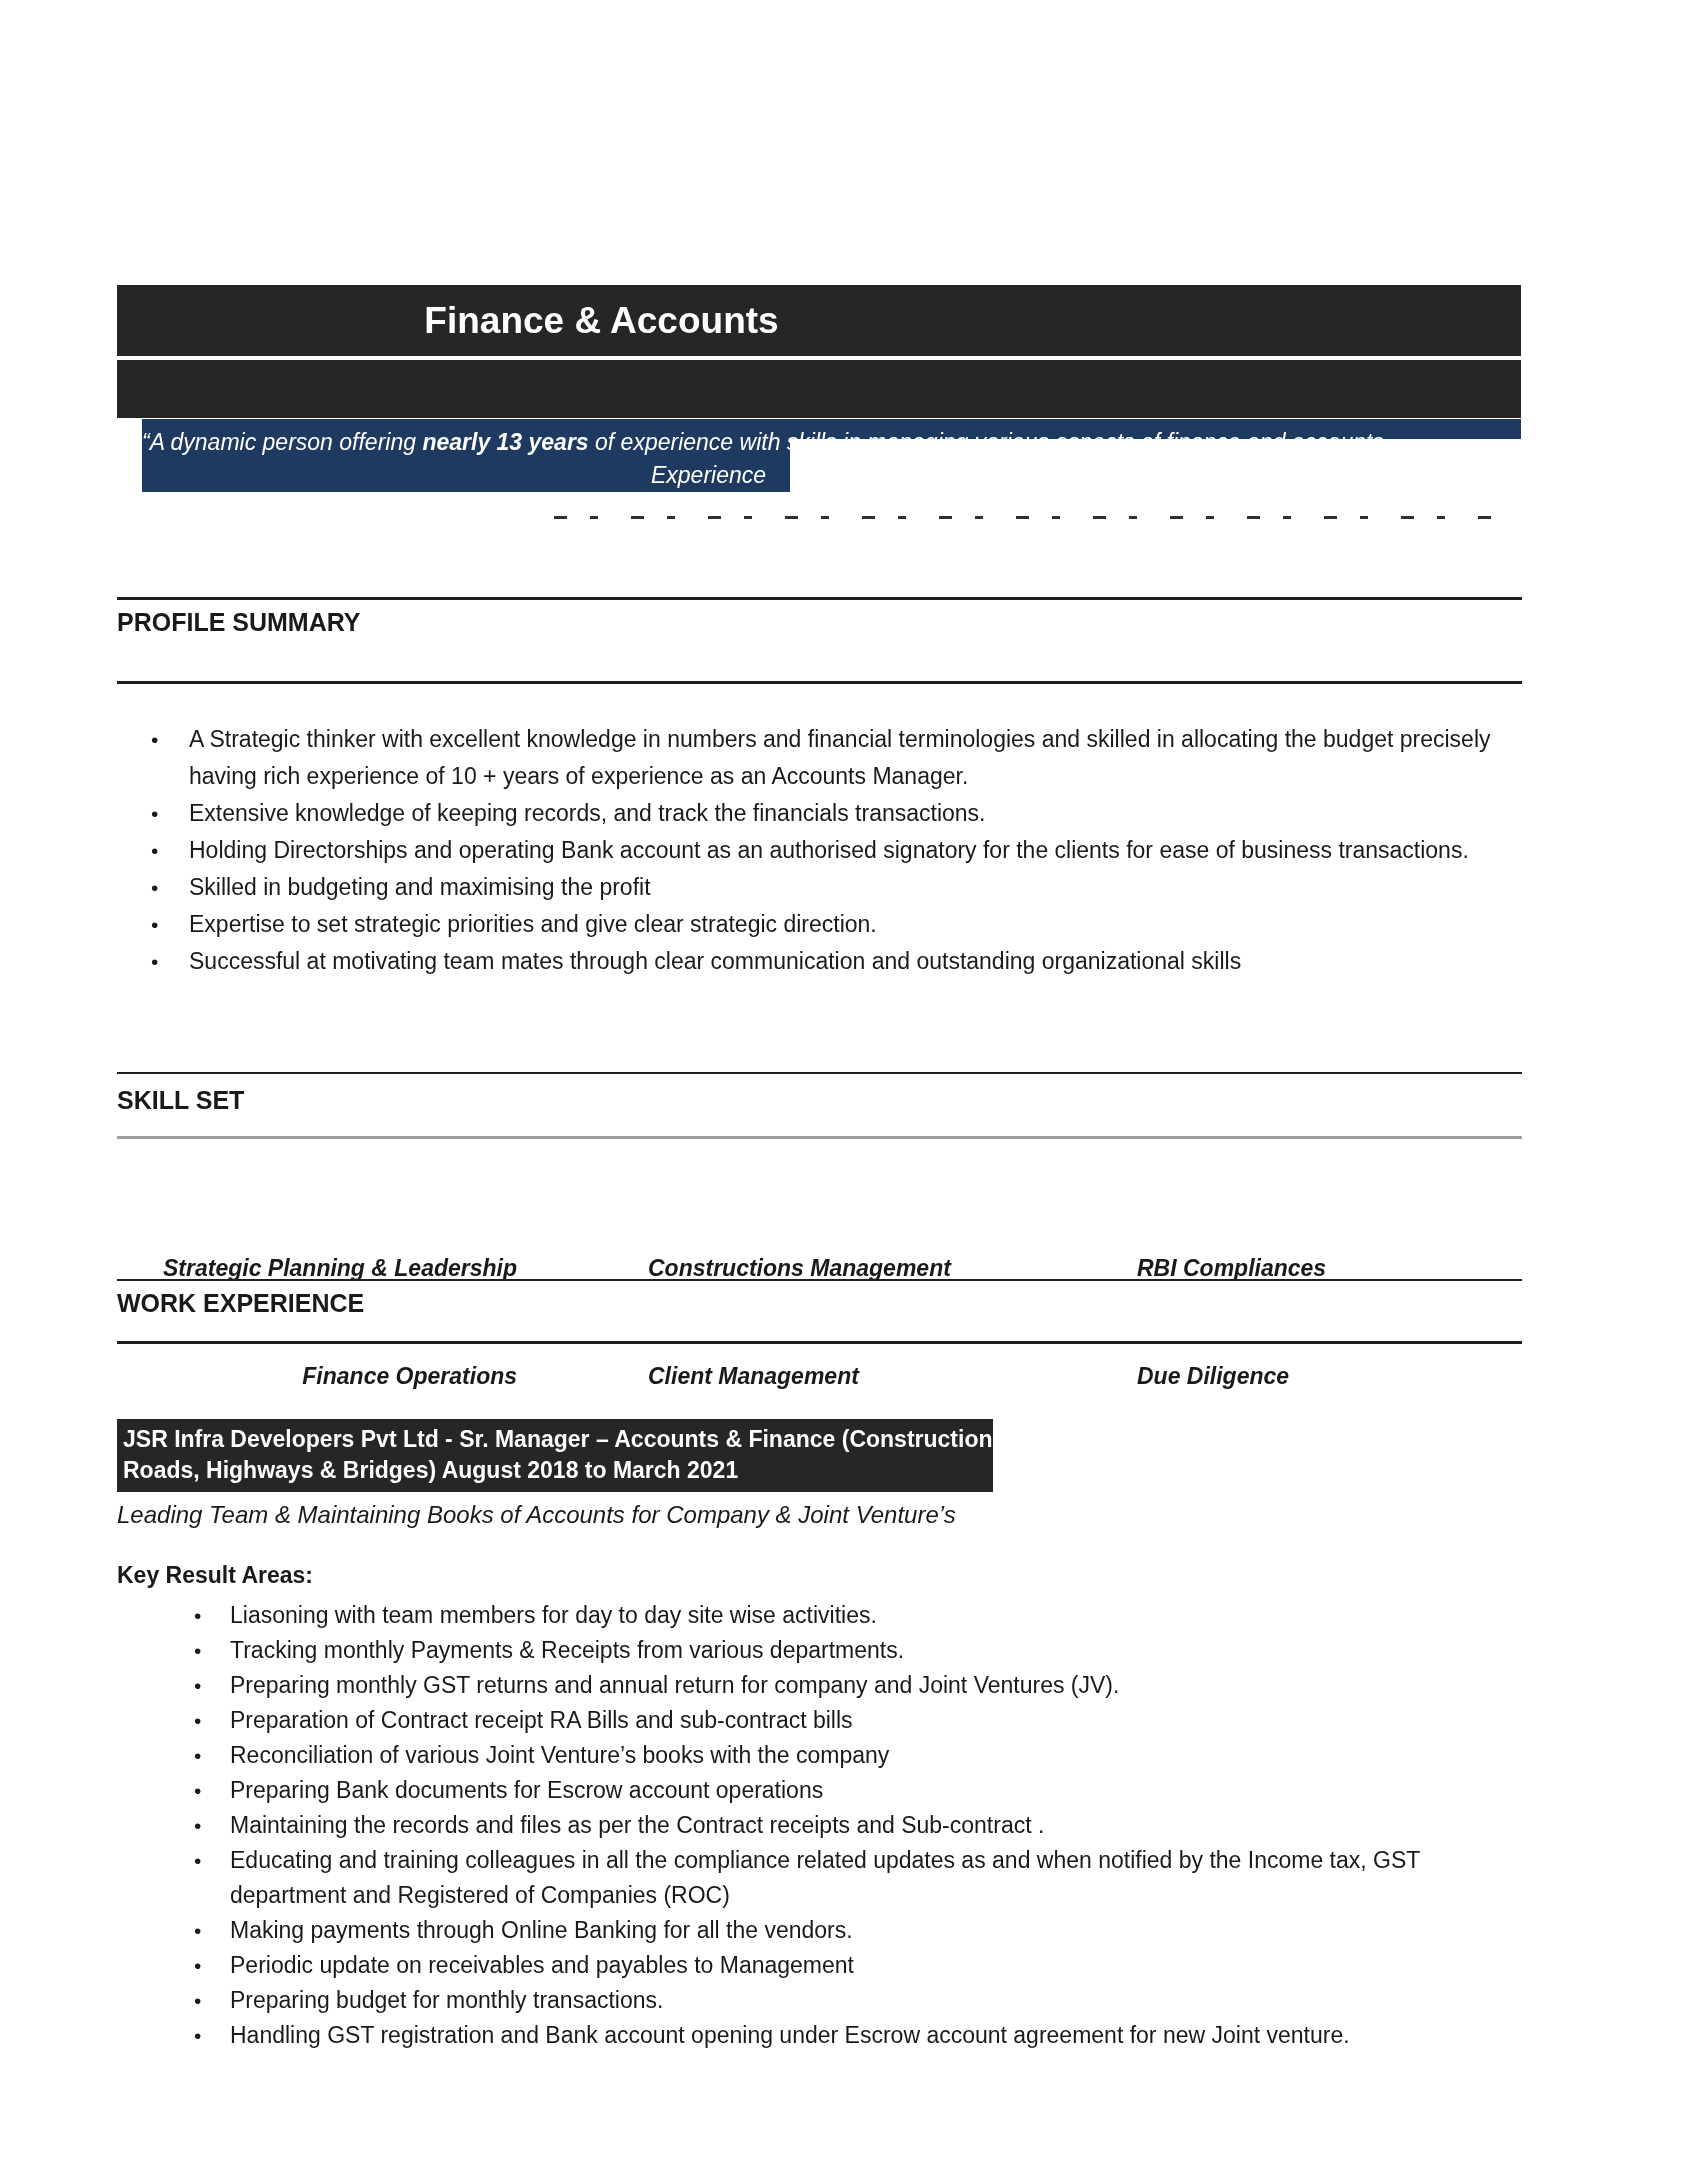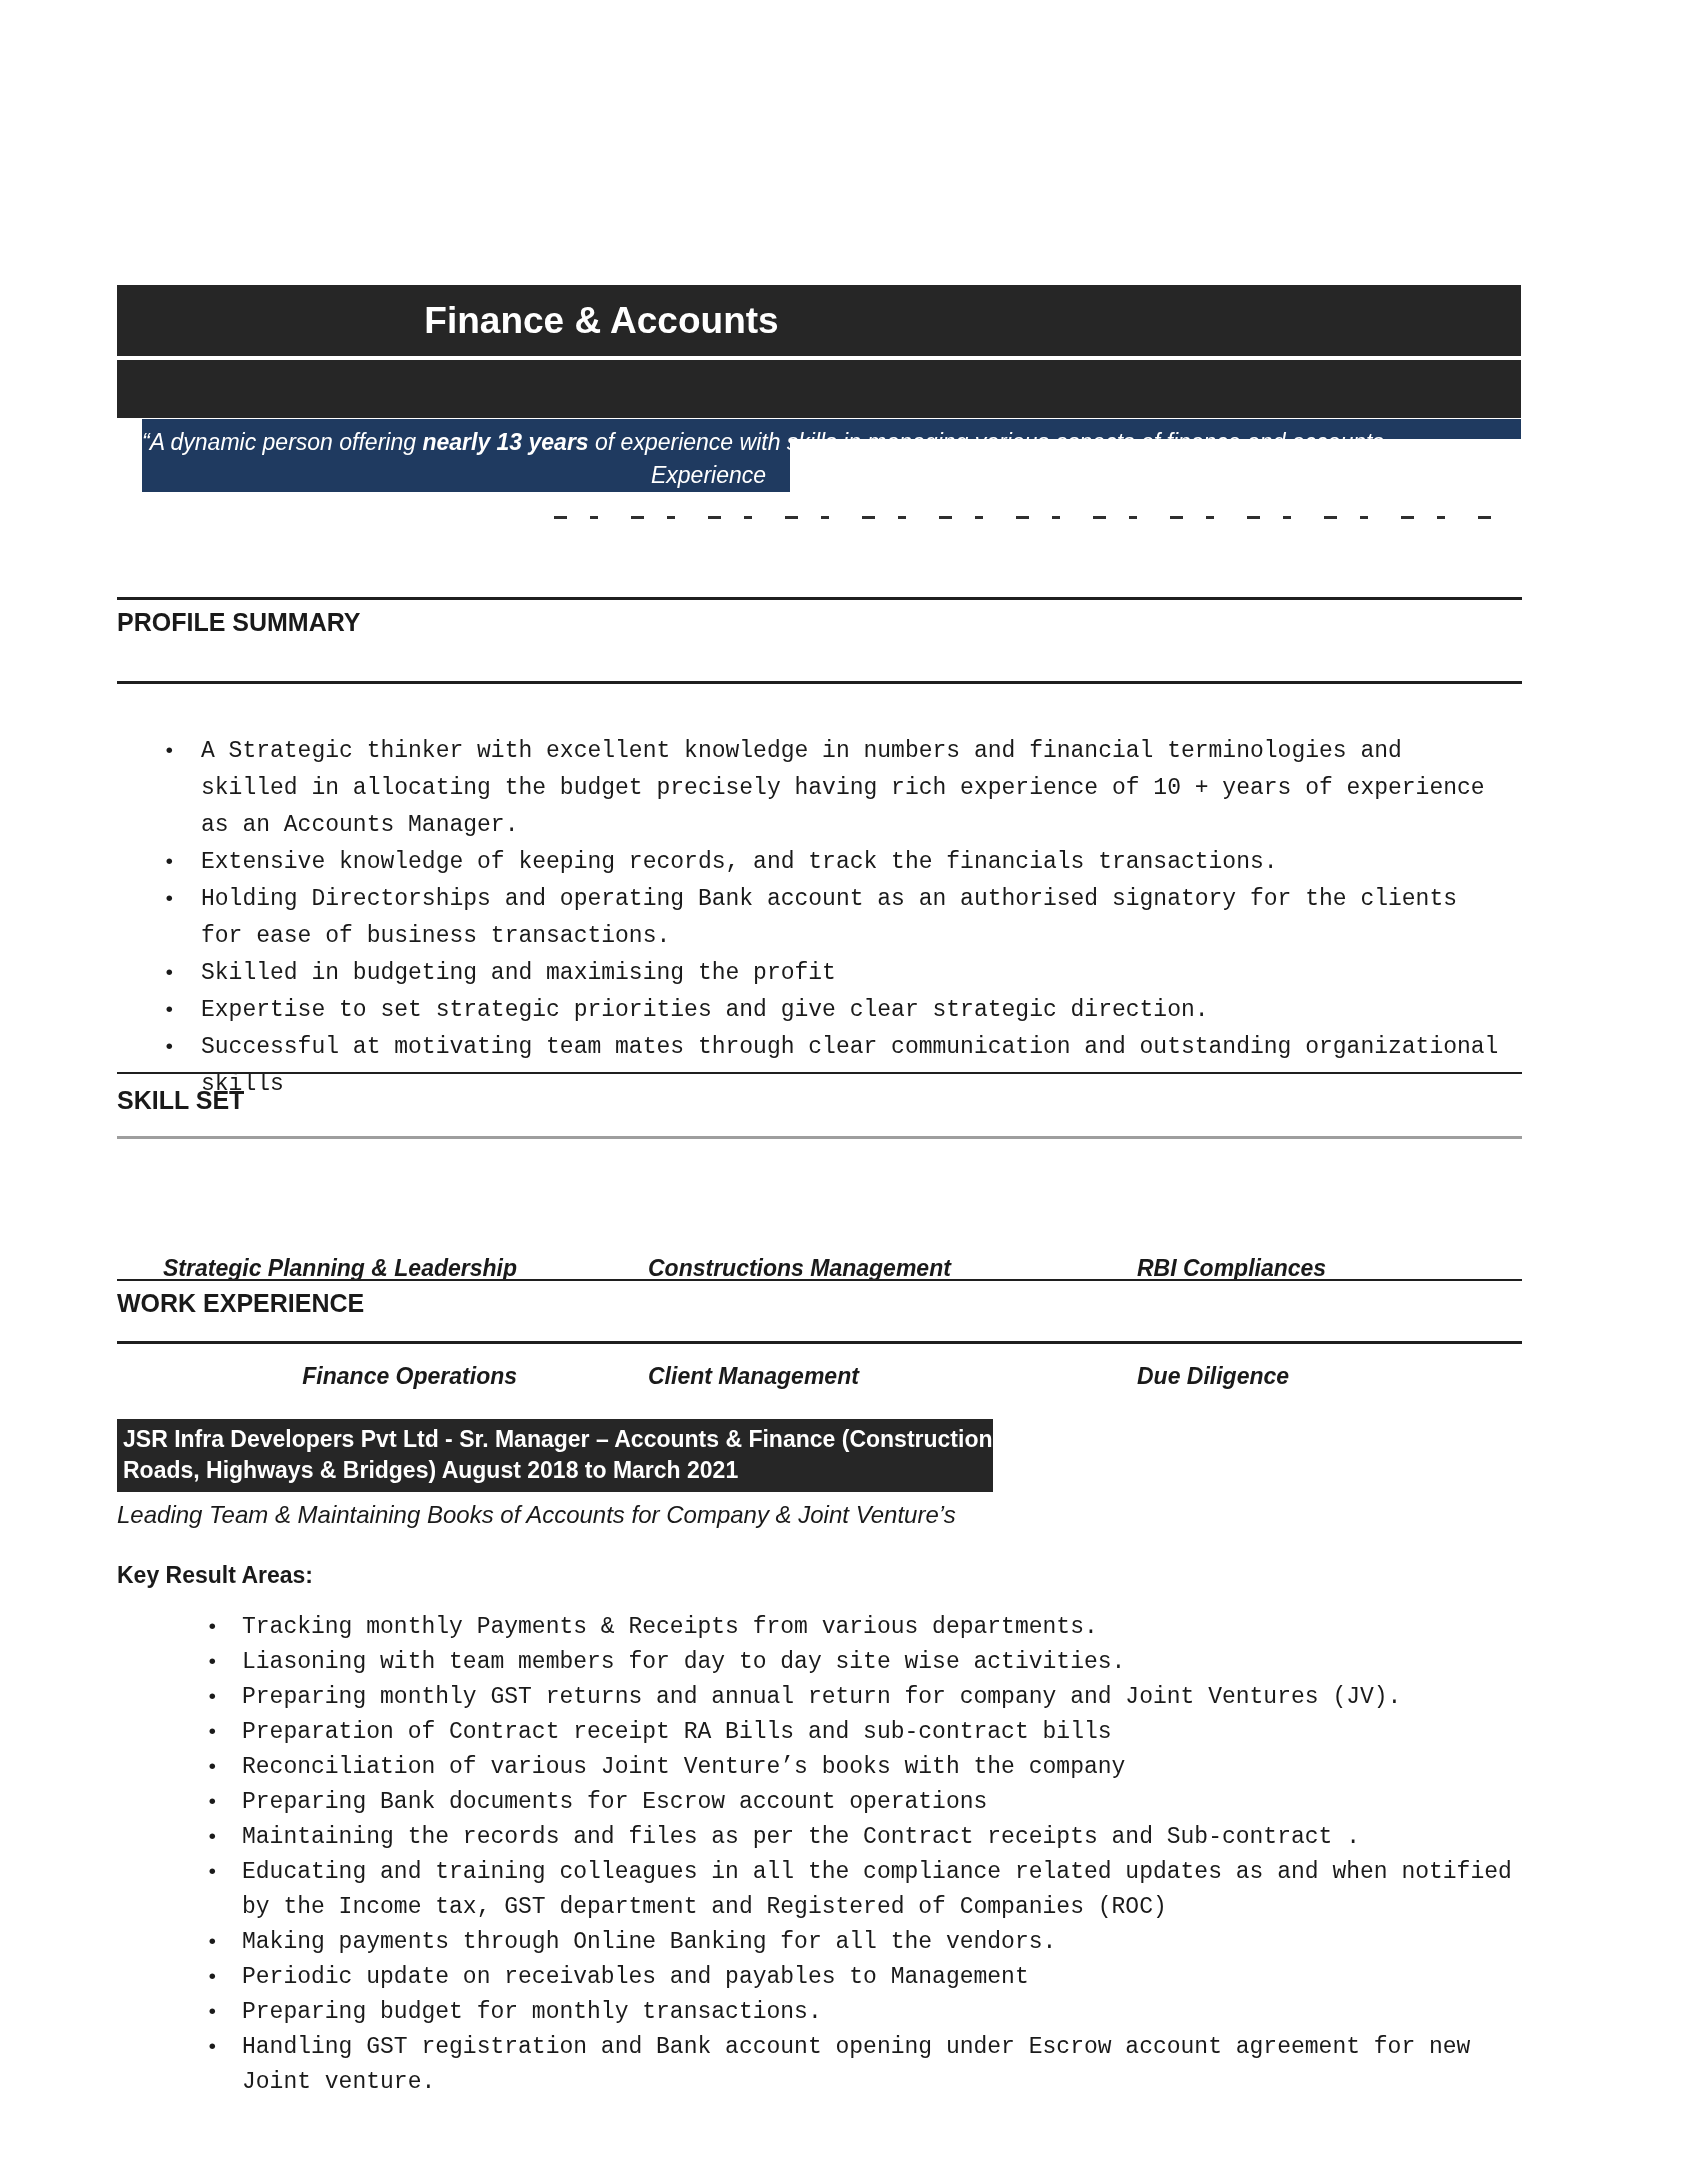--- a/index.html
+++ b/index.html
@@ -42,21 +42,21 @@
   }
   
   .rule{height:3px;background:#1f1f1f;}
   .rule.thin{height:2px;}
   .rule.gray{background:#9e9e9e;}
   .sec-head{
     width:969px;left:117px;text-align:left;
     font-weight:bold;font-size:25px;
   }
   
-  ul.blist{list-style:none;margin:16px;padding:0;font-family:Liberation Mono, monospace;}
+  ul.blist{list-style:none;margin:4px;padding:0;}
   ul.blist li{
     position:relative;padding-left:40px;
     font-size:23px;line-height:37px;
   }
   ul.blist li::before{
     content:"\2022";position:absolute;left:2px;top:0;
     font-size:21px;
   }
   ul.kra li{line-height:35px;padding-left:38px;}
   
@@ -128,22 +128,22 @@
 
   <div class="abs job-bar">
     <div>JSR Infra Developers Pvt Ltd  - Sr. Manager – Accounts &amp; Finance (Constructions of City</div>
     <div>Roads, Highways  &amp; Bridges) August 2018 to March 2021</div>
   </div>
   <div class="abs job-sub">Leading Team &amp; Maintaining Books of Accounts for Company &amp; Joint Venture’s</div>
   <div class="abs kra-head">Key Result Areas:</div>
 
   <ul class="abs blist kra" style="left:188px;top:1594px;width:1317px;">
 
-  <li>Tracking monthly Payments &amp; Receipts from various departments.</li>
-      <li>Liasoning with team members for day to day site wise activities.</li>
+  <li>Liasoning with team members for day to day site wise activities.</li>
+      <li>Tracking monthly Payments &amp; Receipts from various departments.</li>
       <li>Preparing monthly GST returns and annual return for company and Joint Ventures (JV).</li>
       <li>Preparation of Contract receipt RA Bills and sub-contract bills</li>
       <li>Reconciliation of various Joint Venture’s books with the company</li>
       <li>Preparing Bank documents for Escrow account operations</li>
       <li>Maintaining the records and files as per the Contract receipts and Sub-contract .</li>
       <li>Educating and training colleagues in all the compliance related updates as and when notified by the Income tax,  GST department and Registered of Companies (ROC)</li>
       <li>Making payments through Online Banking for all the vendors.</li>
       <li>Periodic update on receivables and payables to Management</li>
       <li>Preparing budget for monthly transactions.</li>
       <li>Handling GST registration and Bank account opening under Escrow account agreement for new Joint venture.</li>

